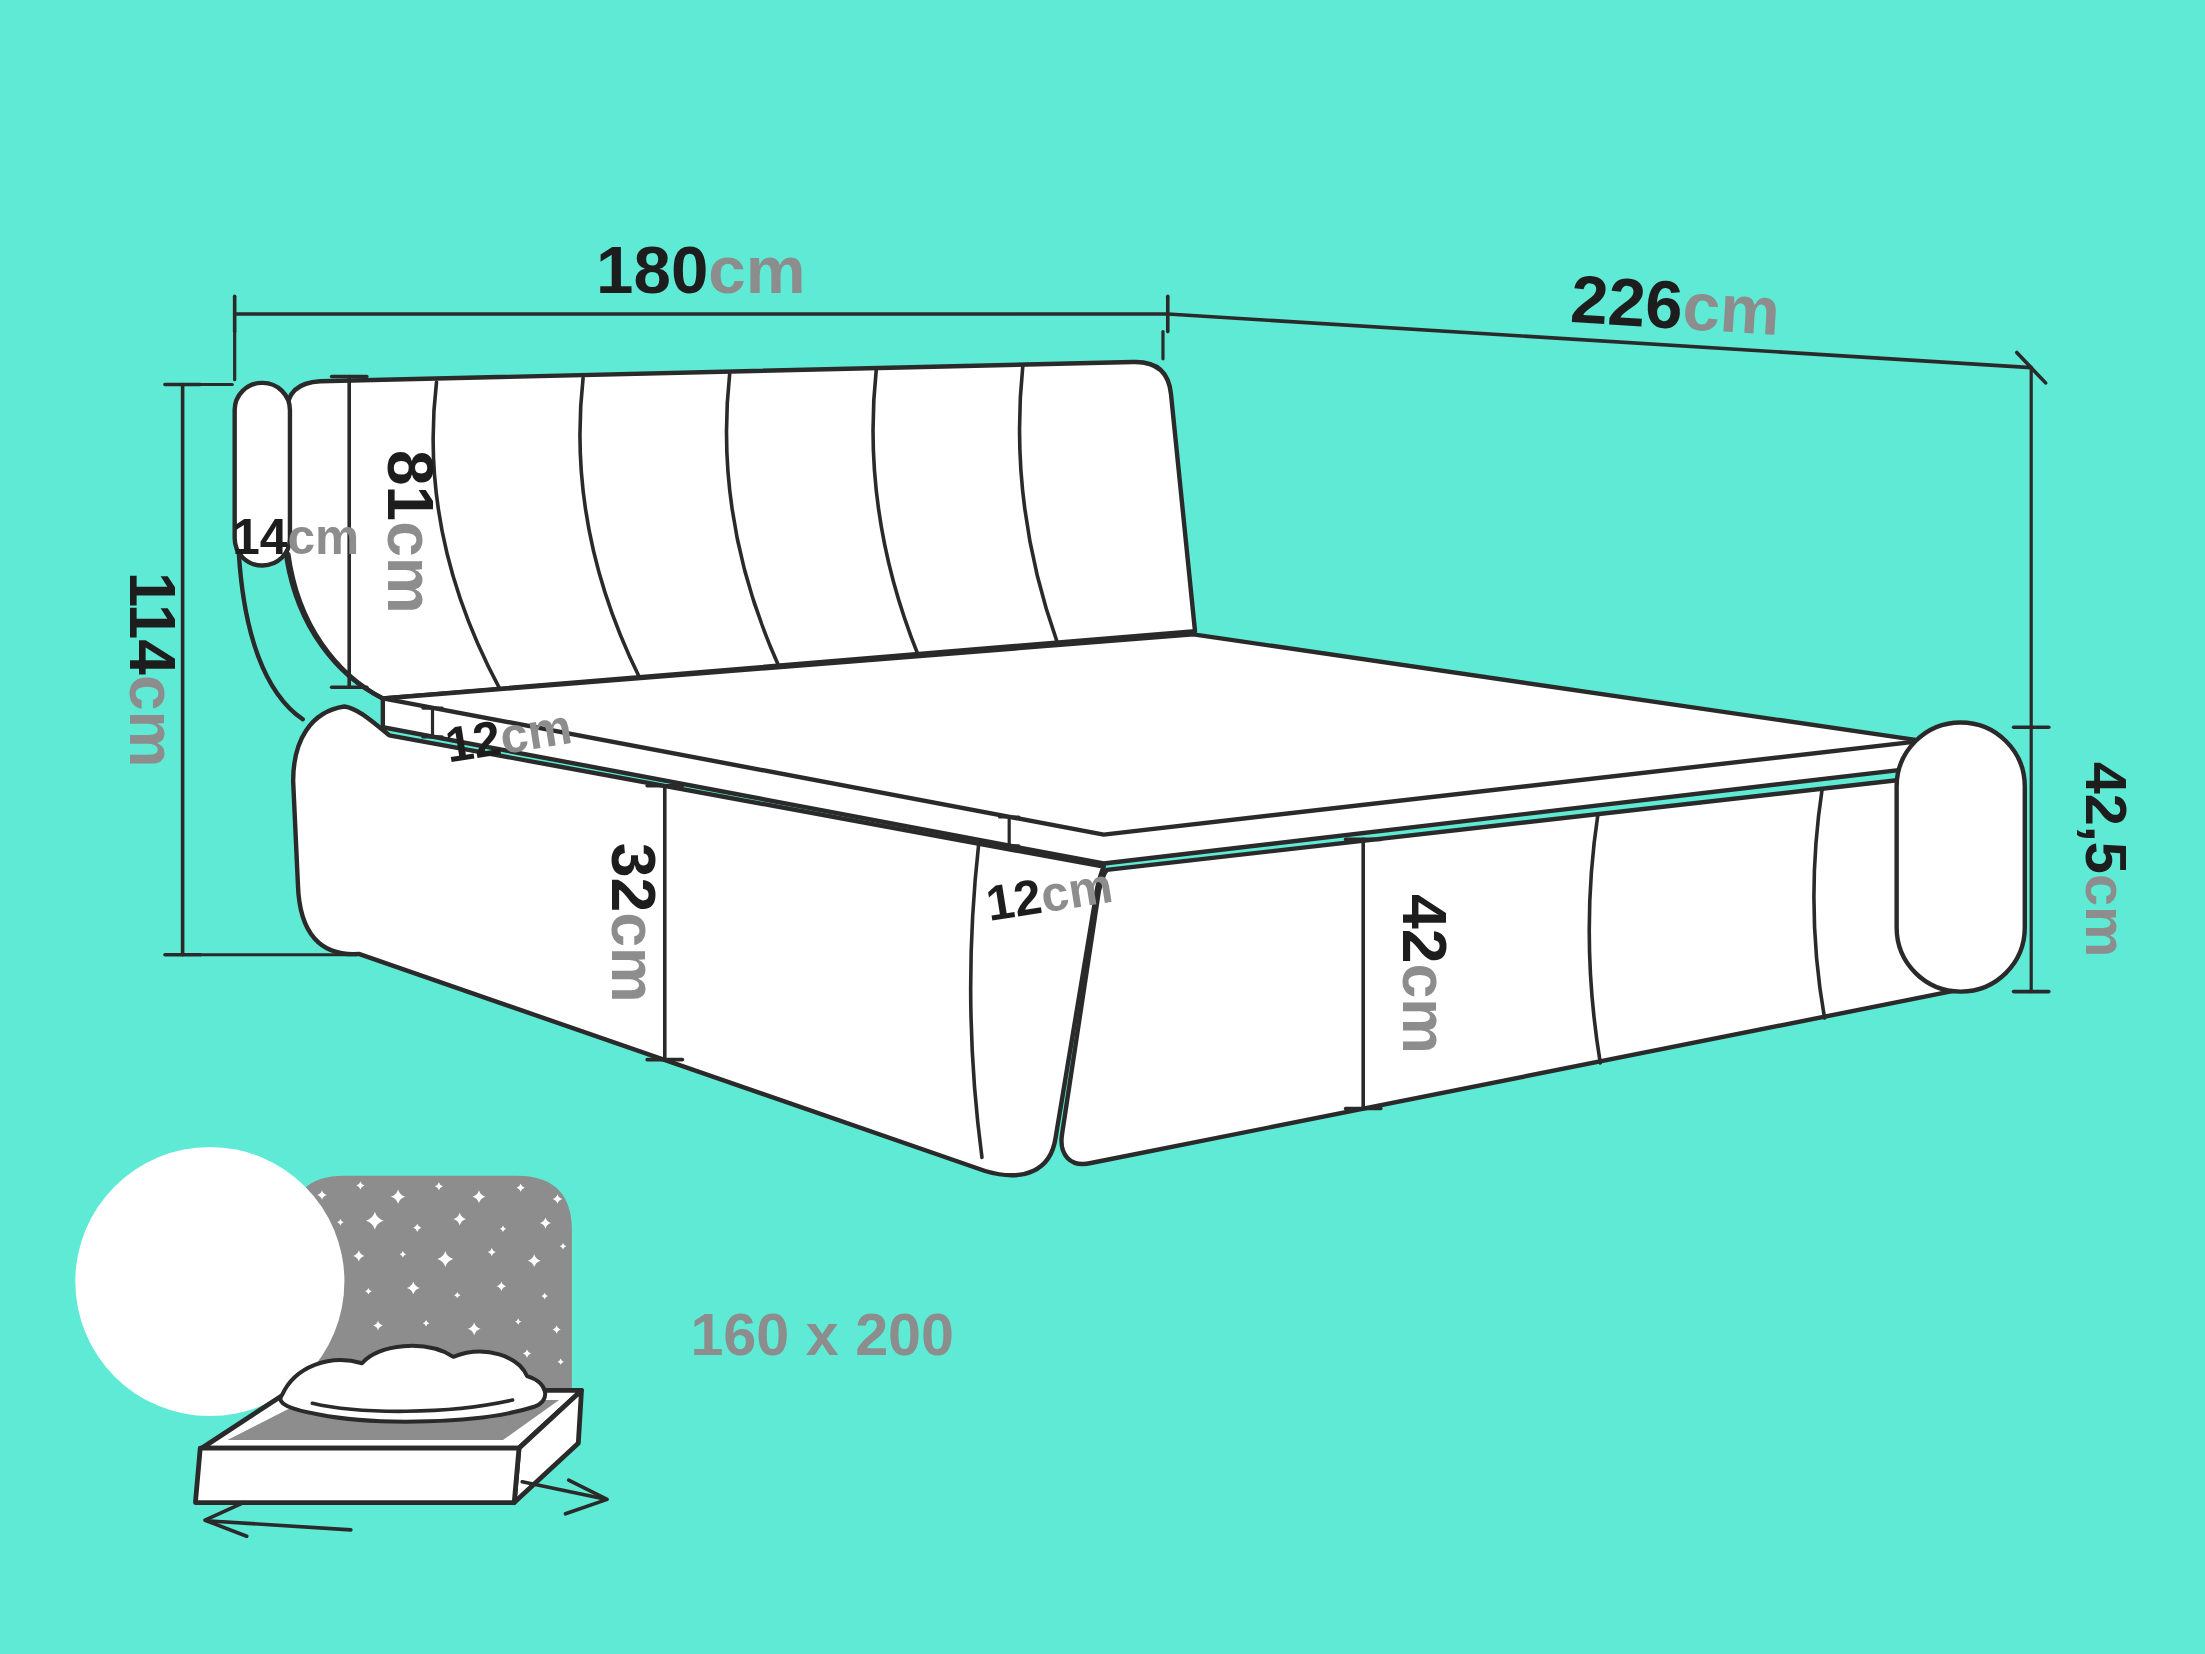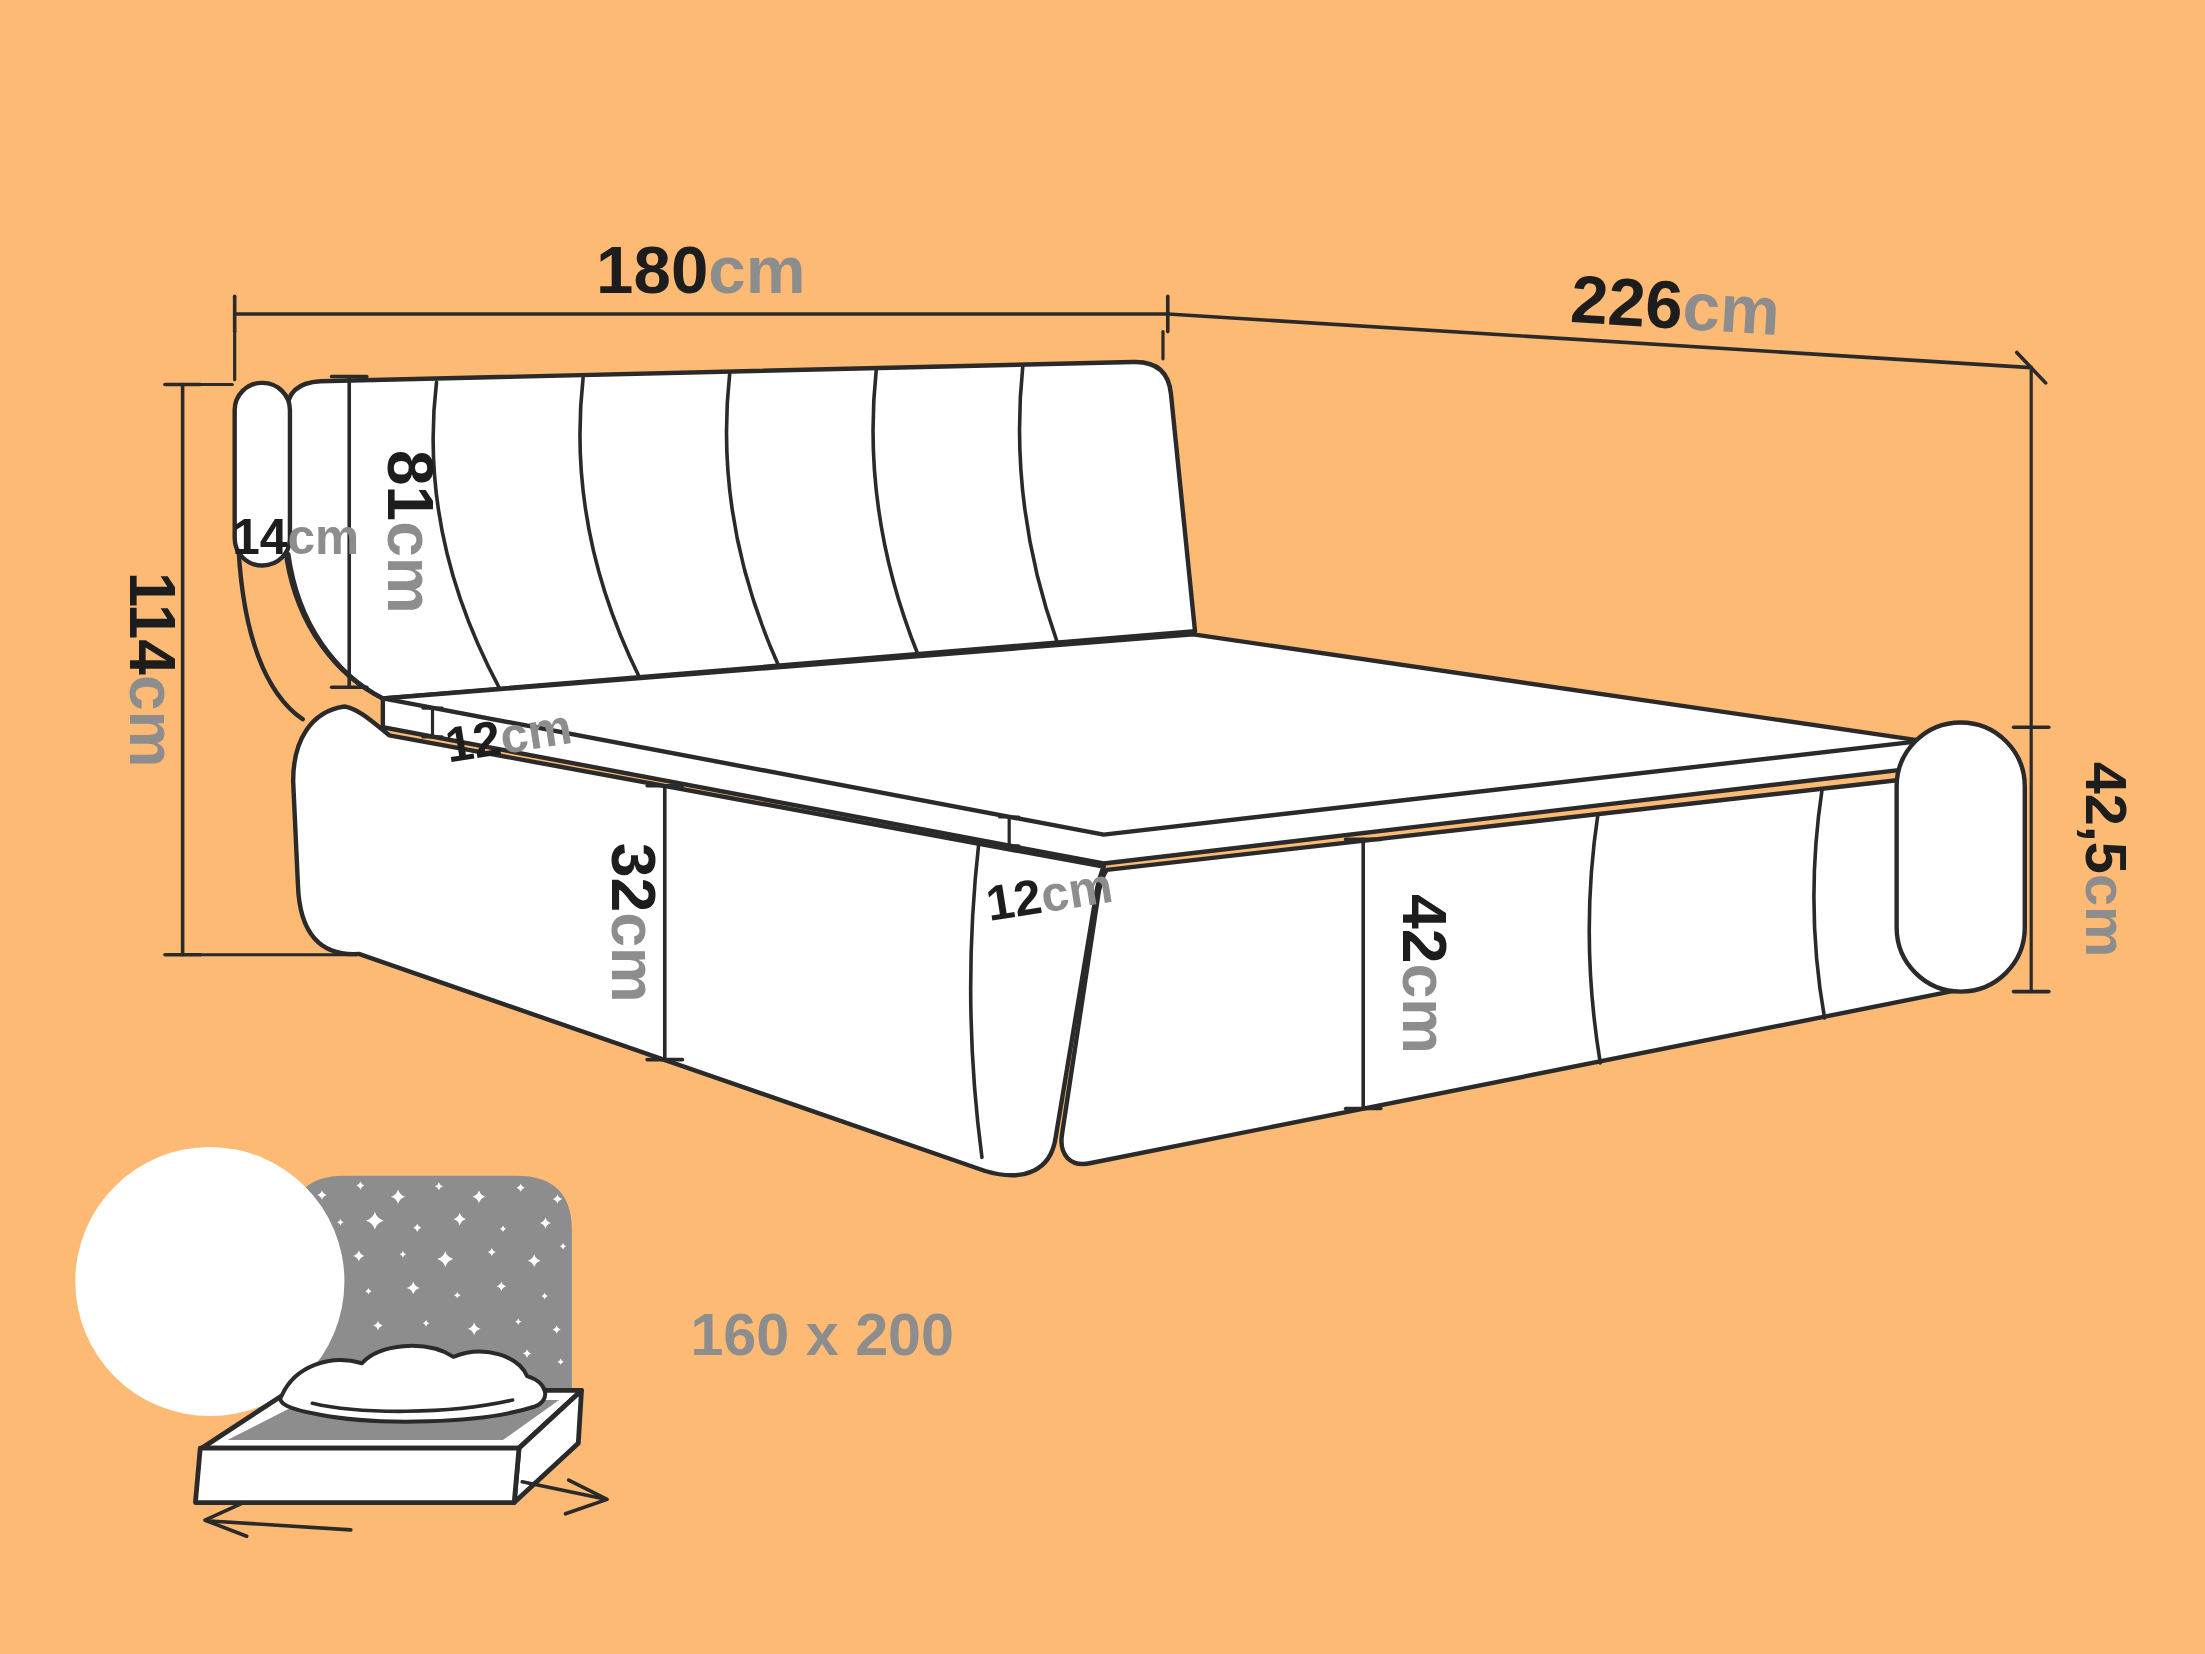--- a/index.html
+++ b/index.html
@@ -1,16 +1,16 @@
 <!DOCTYPE html>
 <html style="font-size:13px"><head>
 <meta charset="utf-8">
 <style>
   html,body{margin:0;padding:0;background:#ffffff;}
-  .stage{position:relative;width:2205px;height:1654px;background:#fdba74;overflow:hidden;
+  .stage{position:relative;width:2205px;height:1654px;background:#5eead4;overflow:hidden;
          font-family:"Liberation Sans",sans-serif;}
   svg{position:absolute;left:0;top:0;}
 
   
   .ink      {stroke:#2a2a2a;fill:none;stroke-width:5.5;stroke-linecap:round;stroke-linejoin:round;}
   .ink-fill {stroke:#2a2a2a;fill:#ffffff;stroke-width:5.5;stroke-linejoin:round;stroke-linecap:round;}
   .seam     {stroke:#2a2a2a;fill:none;stroke-width:4.5;stroke-linecap:round;}
   .dim      {stroke:#2a2a2a;fill:none;stroke-width:4.5;stroke-linecap:round;}
   .dim-thin {stroke:#2a2a2a;fill:none;stroke-width:4;stroke-linecap:round;}
 

